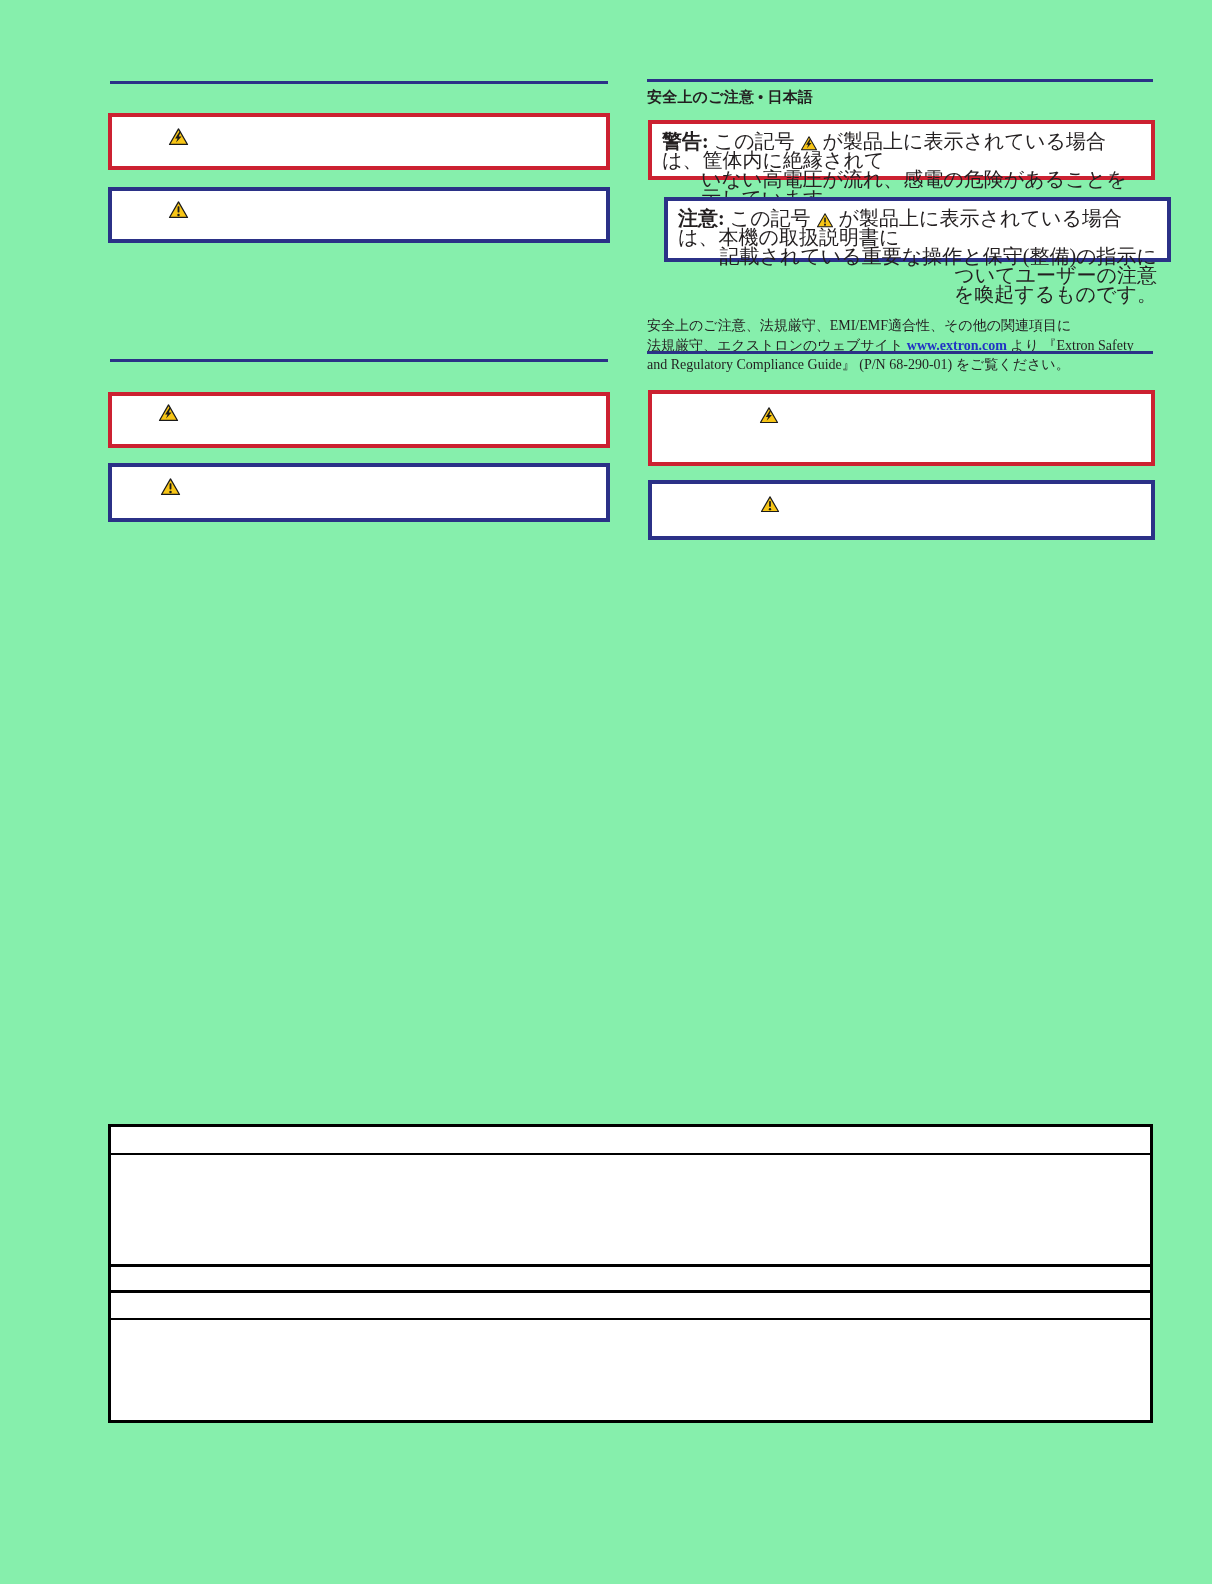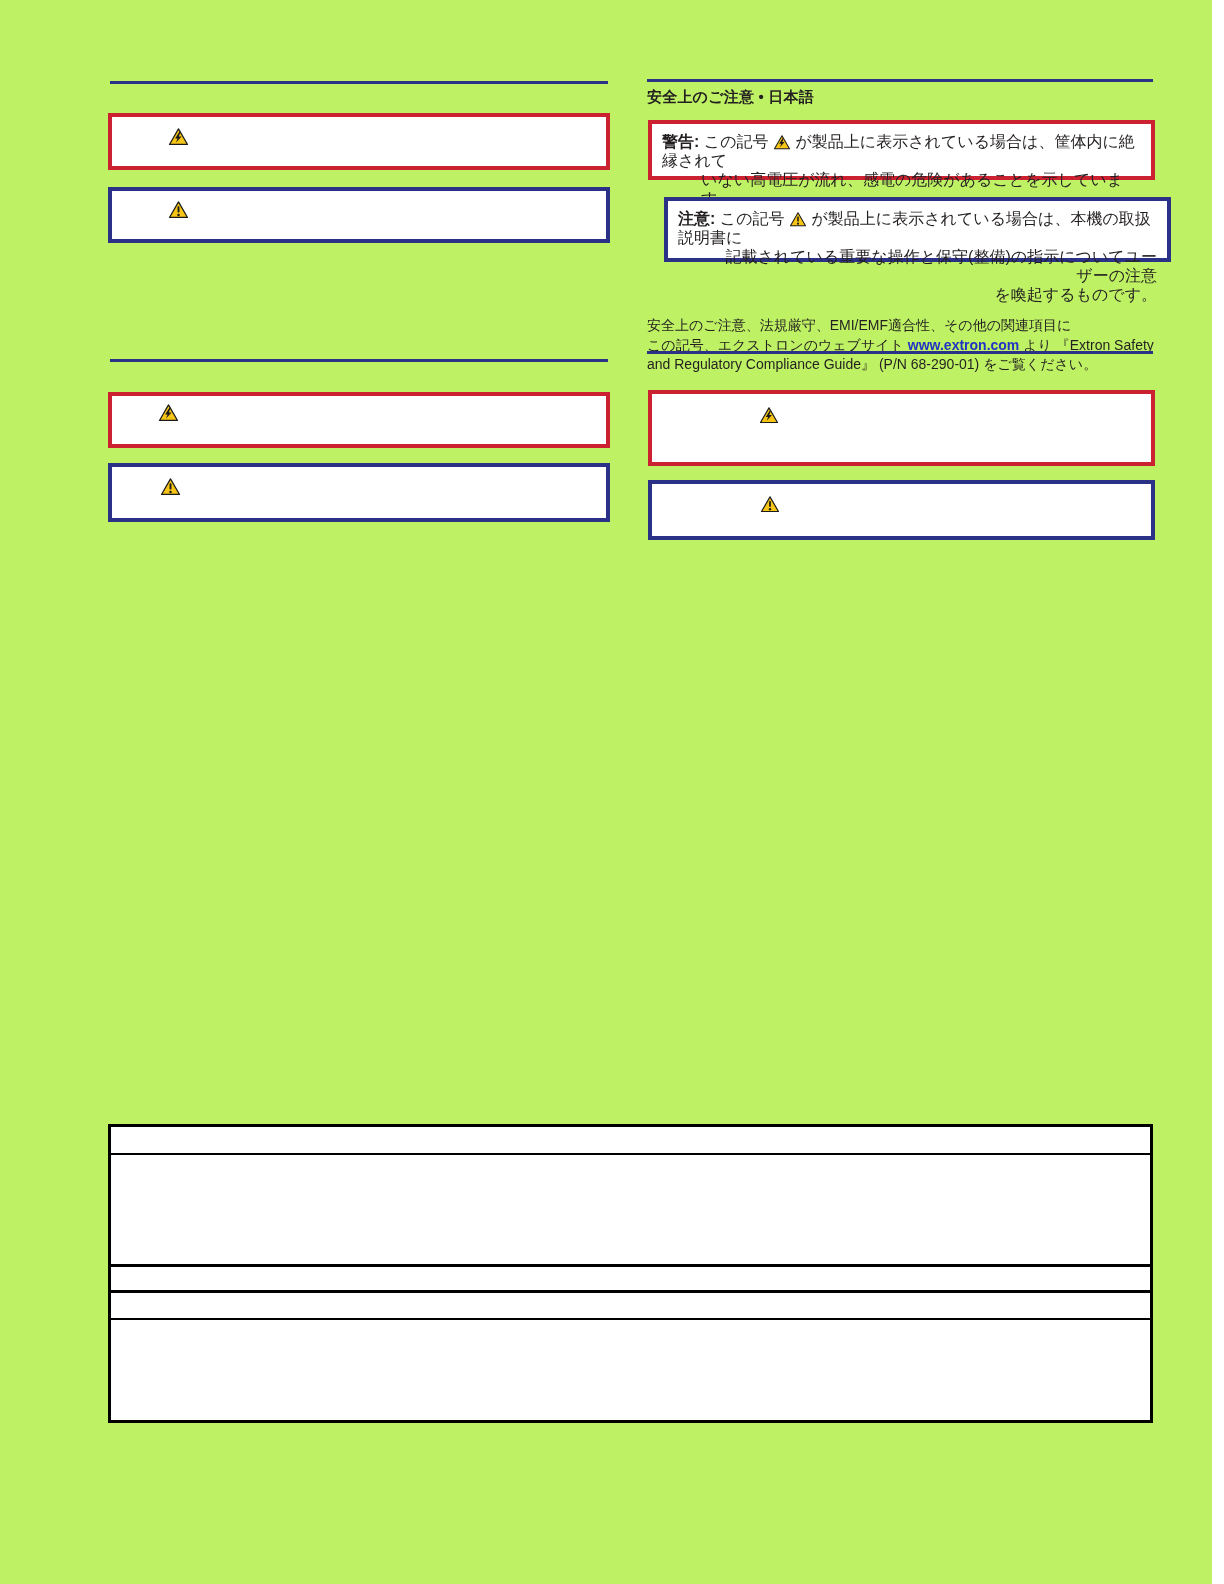--- a/index.html
+++ b/index.html
@@ -1,21 +1,21 @@
 <!DOCTYPE html>
 <html><head>
 <meta charset="utf-8">
 <style>
   html, body { margin: 0; padding: 0; background: #ffffff; }
   .page {
     position: relative;
     width: 1212px;
     height: 1584px;
-    background: #bef264;
-    font-family: Liberation Sans, sans-serif;
+    background: #86efac;
+    font-family: Liberation Serif, serif;
     color: #231f20;
   }
   .rule {
     position: absolute;
     height: 3px;
     background: #2b3187;
   }
   .notice-box {
     position: absolute;
     background: #ffffff;
@@ -25,21 +25,21 @@
   .notice-box.blue { border: 4px solid #2b3187; }
   .heading {
     position: absolute;
     font-size: 15px;
     font-weight: bold;
     color: #231f20;
     letter-spacing: 0.2px;
   }
   .boxtext {
     padding: 8px 10px 8px 10px;
-    font-size: 16px;
+    font-size: 20px;
     line-height: 19px;
     color: #231f20;
   }
   .boxtext .lbl { font-weight: bold; }
   .hang-warning { margin-left: 39px; }
   .hang-caution { margin-left: 37px; text-align: right; }
   .para {
     position: absolute;
     font-size: 14px;
     line-height: 19.5px;
@@ -130,21 +130,21 @@
           <circle cx="32" cy="45" r="4" fill="#1a1a1a"></circle>
         </svg>
         <span>が製品上に表示されている場合は、本機の取扱説明書に</span></div>
       <div class="hang-caution">記載されている重要な操作と保守(整備)の指示についてユーザーの注意</div>
       <div class="hang-caution">を喚起するものです。</div>
     </div>
   </div>
 
   <div class="para" style="left:647px; top:284px; width:515px;margin-top:32px;">
     <span>安全上のご注意、法規厳守、EMI/EMF適合性、その他の関連項目に</span><br>
-    <span>この記号、エクストロンのウェブサイト </span><a class="link">www.extron.com</a><span> より 『Extron Safety</span><br>
+    <span>法規厳守、エクストロンのウェブサイト </span><a class="link">www.extron.com</a><span> より 『Extron Safety</span><br>
     <span>and Regulatory Compliance Guide』 (P/N 68-290-01) をご覧ください。</span>
   </div>
 
   <div class="rule" style="left:647px; top:351px; width:506px;"></div>
 
   <div class="notice-box red" style="left:648px; top:390px; width:507px; height:76px;">
     <svg class="block-icon" style="left:107px; top:13px;" width="20" height="17" viewBox="0 0 64 58">
       <path d="M32 3 L61 53 L3 53 Z" fill="#f7c516" stroke="#1a1a1a" stroke-width="4" stroke-linejoin="round"></path>
       <path d="M35 12 L21 34 L29 34 L24 47 L42 27 L33 27 L39 12 Z" fill="#1a1a1a"></path>
     </svg>

